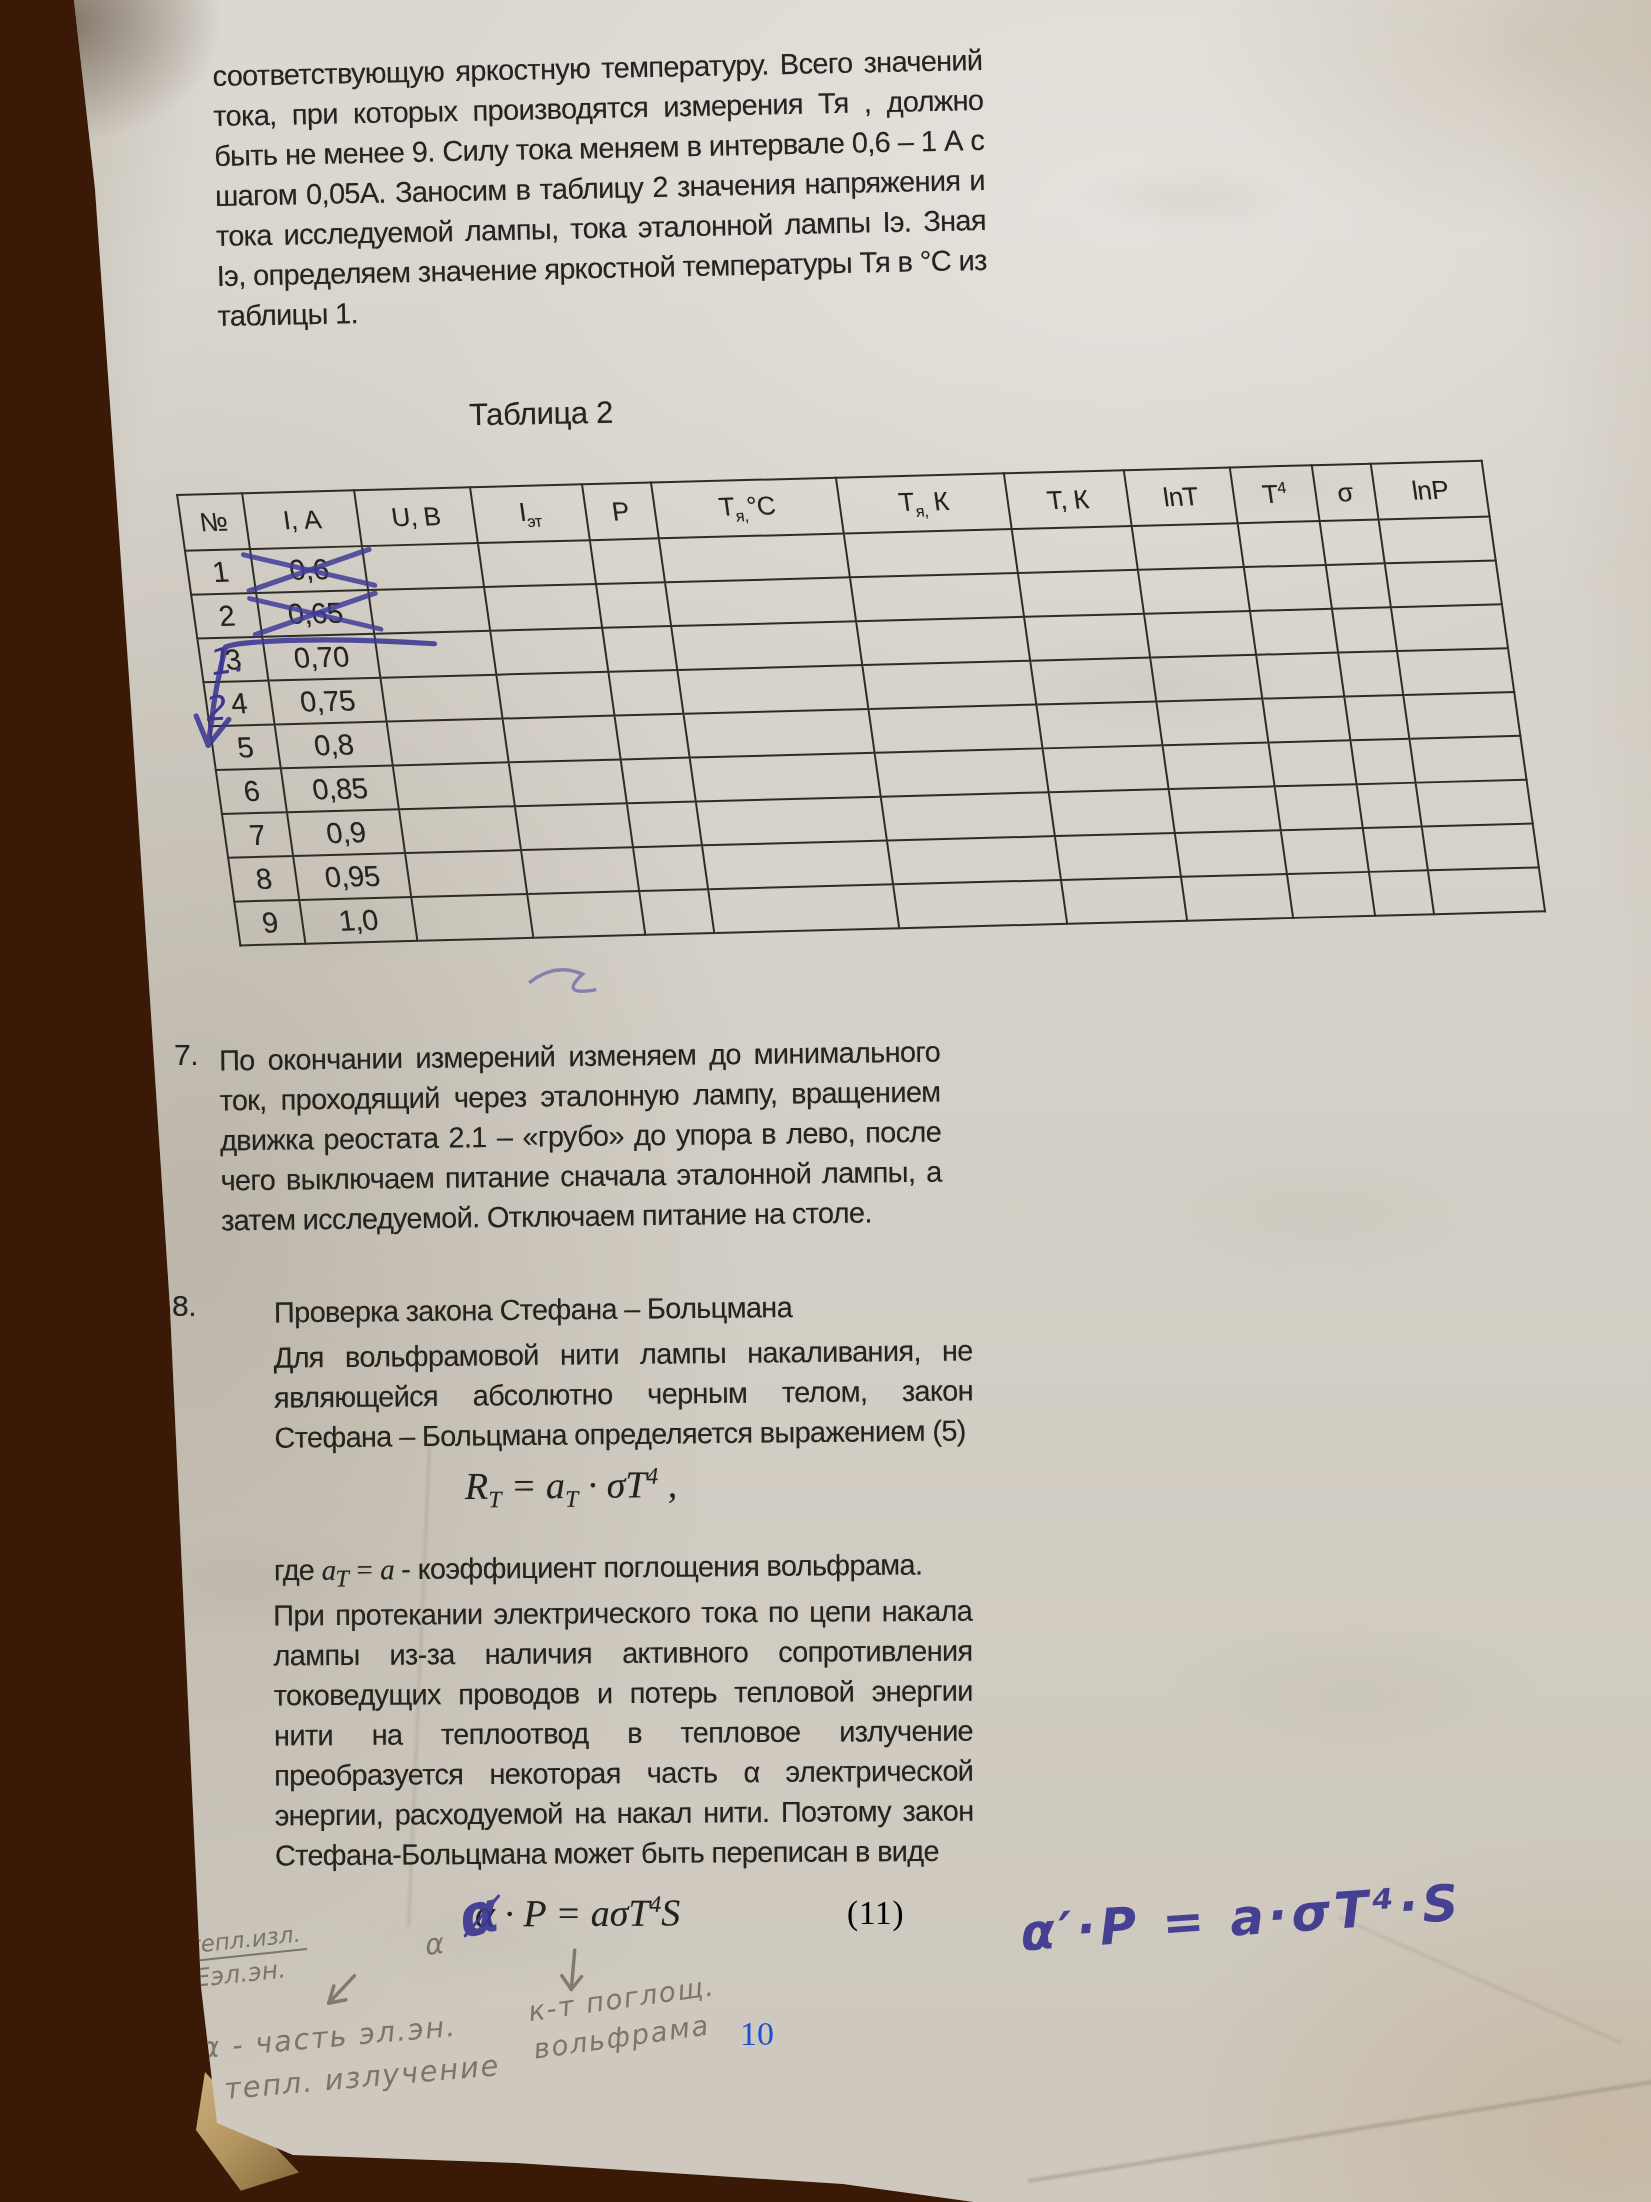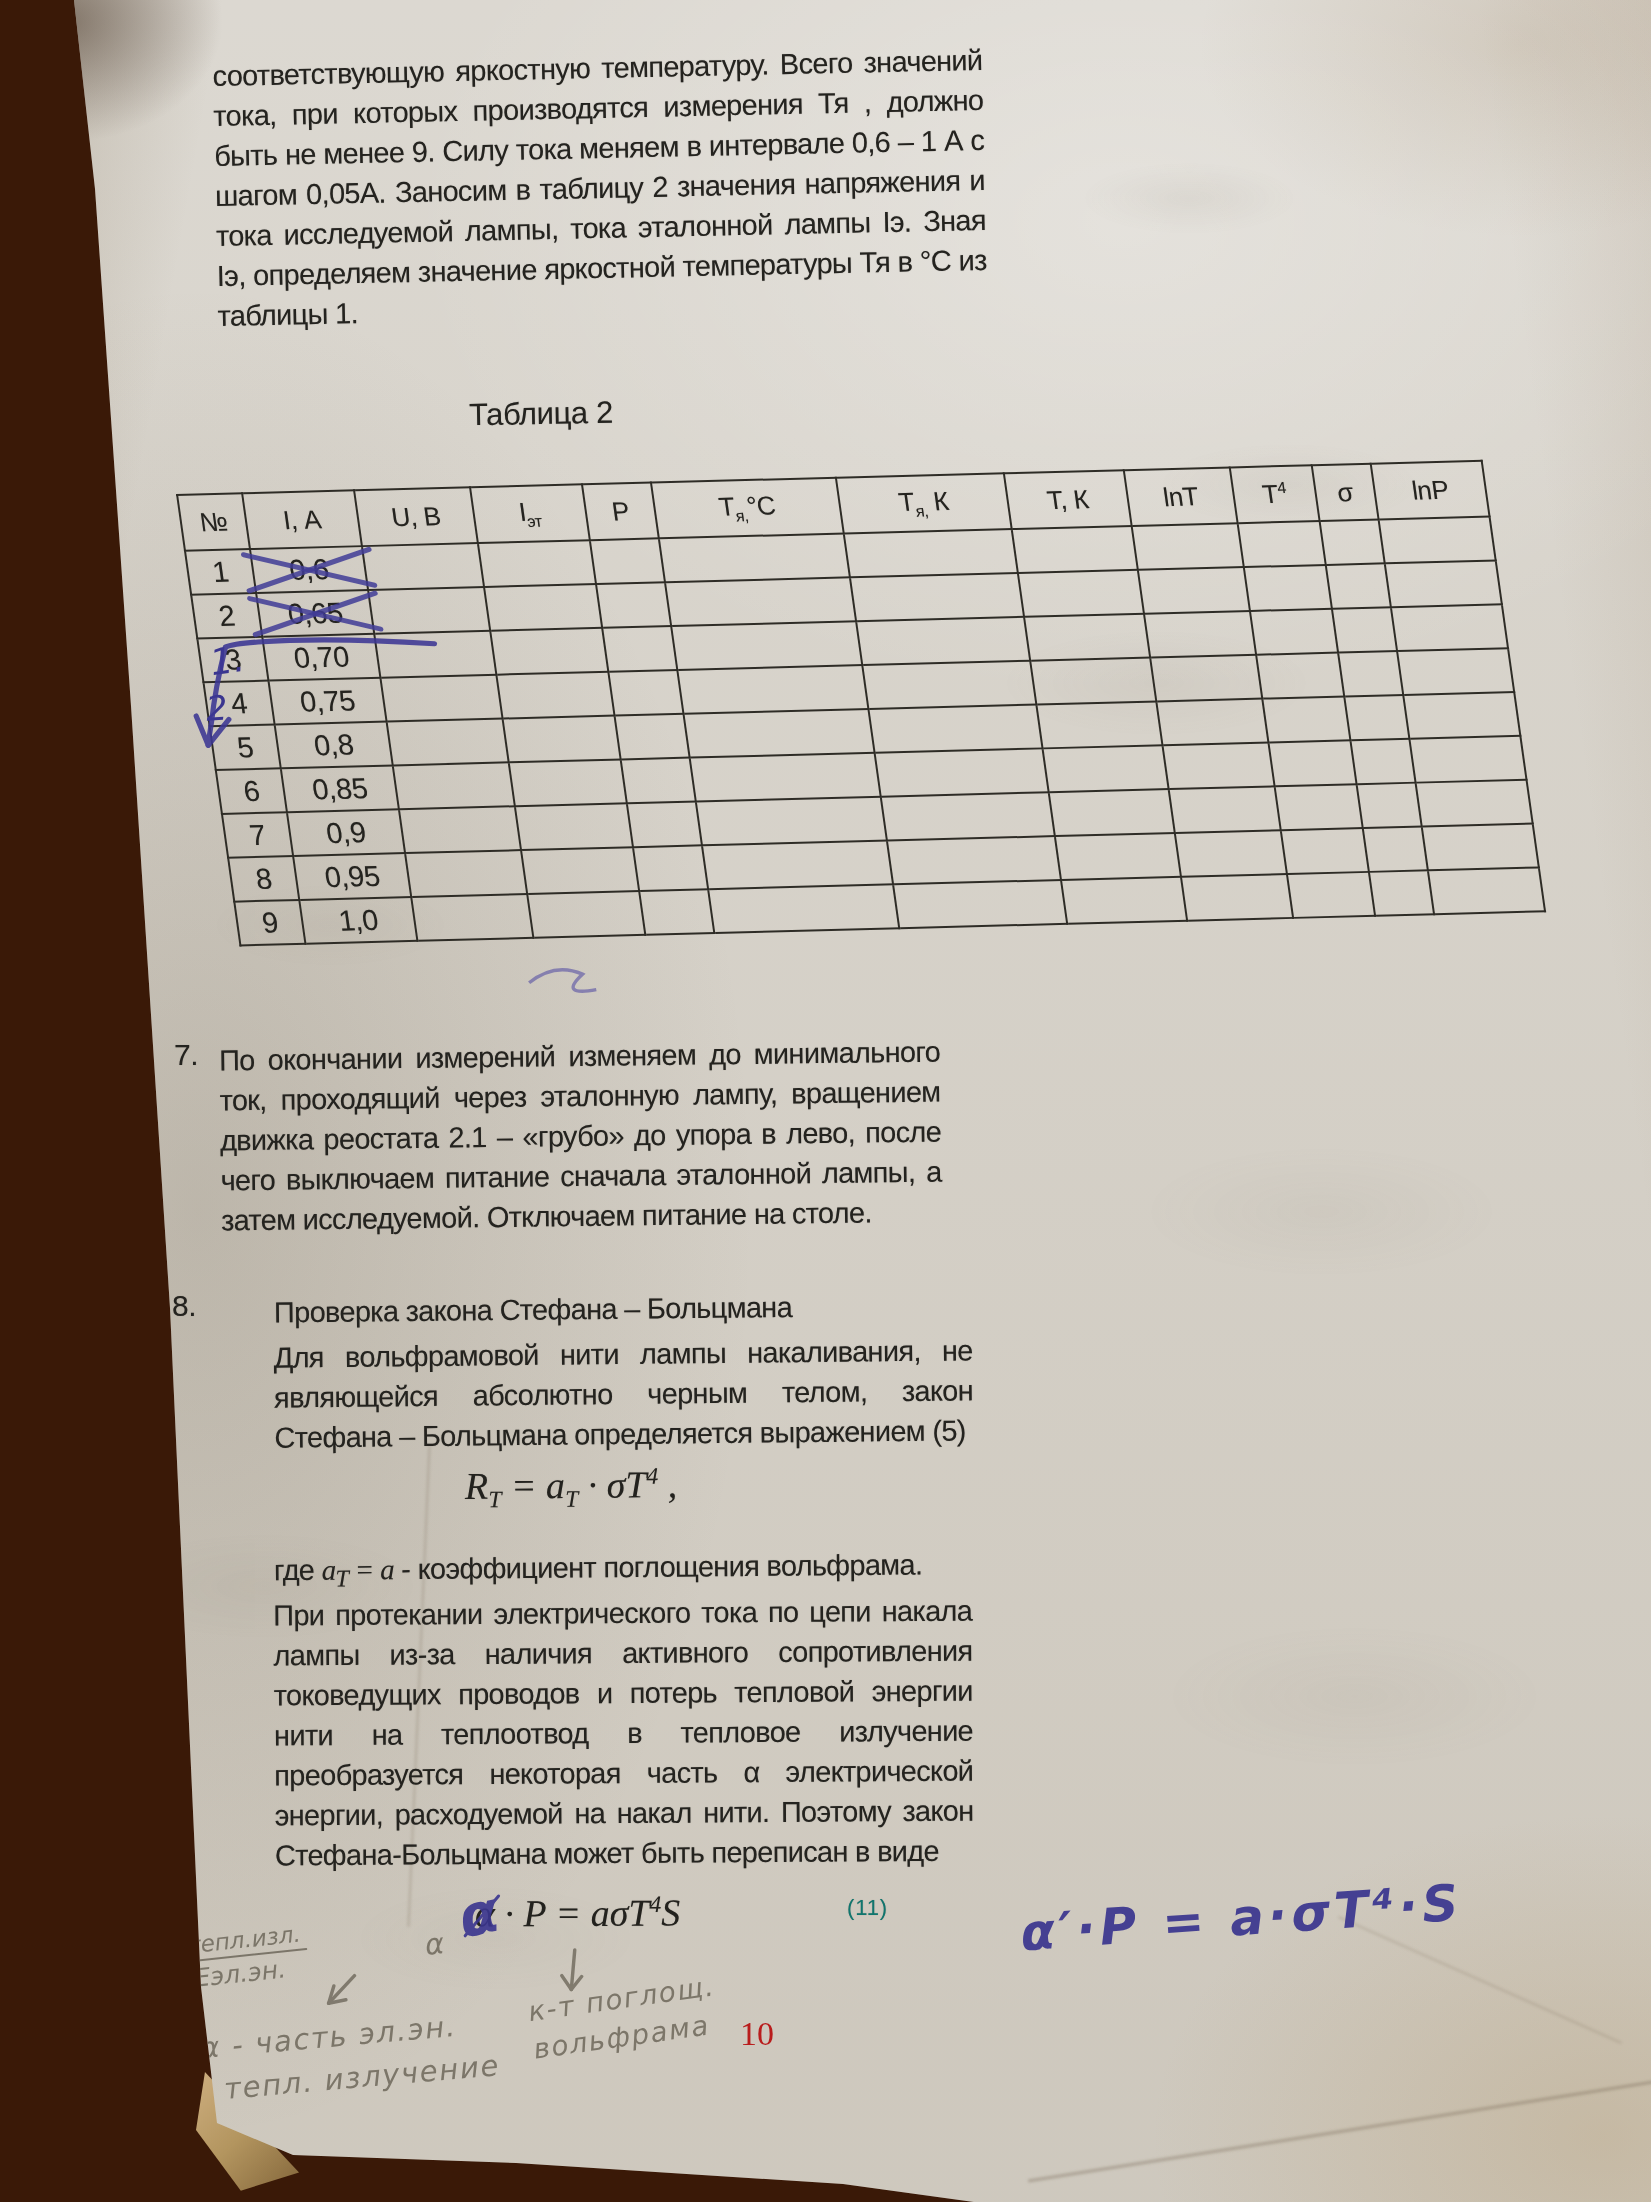--- a/index.html
+++ b/index.html
@@ -80,23 +80,23 @@
 
   .formula{
     position:absolute;color:#23221e;
     font-family:"Liberation Serif",serif;font-style:italic;
     font-size:38px;letter-spacing:0;text-shadow:0 0 0.9px rgba(40,38,34,.3);
   }
   .formula sub{font-size:.62em;font-style:italic;}
   .formula sup{font-size:.62em;}
   .formula-5{left:465px;top:1463px;transform:rotate(-.5deg);}
   .formula-11{left:475px;top:1891px;transform:rotate(-.3deg);}
-  .formula-tag{position:absolute;left:847px;top:1895px;color:#0f766e;font-size:22px;letter-spacing:0.9px;text-shadow:0 0 0.9px rgba(40,38,34,.3);}
+  .formula-tag{position:absolute;left:847px;top:1895px;color:#000000;font-size:33px;letter-spacing:0.9px;text-shadow:0 0 0.9px rgba(40,38,34,.3);font-family:Liberation Serif, serif;}
   .serif-inline{font-family:"Liberation Serif",serif;font-style:italic;}
-  .page-number{position:absolute;left:740px;top:2015px;color:#b91c1c;font-family:"Liberation Serif",serif;font-size:34px;}
+  .page-number{position:absolute;left:740px;top:2015px;color:#1d4ed8;font-family:"Liberation Serif",serif;font-size:34px;}
 
   
   .table-wrap{
     position:absolute;left:176px;top:494px;width:1303px;
     transform:rotate(-1.5deg) skewX(6.5deg);transform-origin:top left;
   }
   table{border-collapse:collapse;table-layout:fixed;width:1303px;}
   th,td{
     border:2.6px solid #2e2c26;color:#24231f;
     text-align:center;vertical-align:middle;

